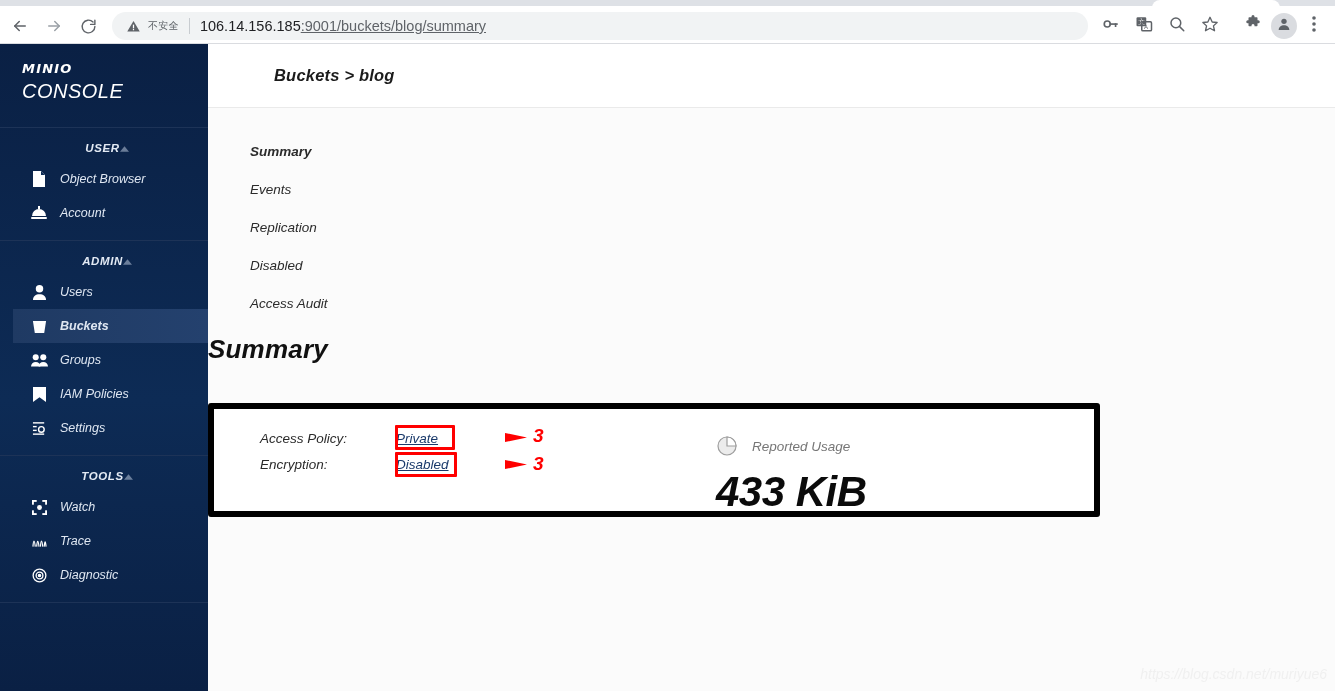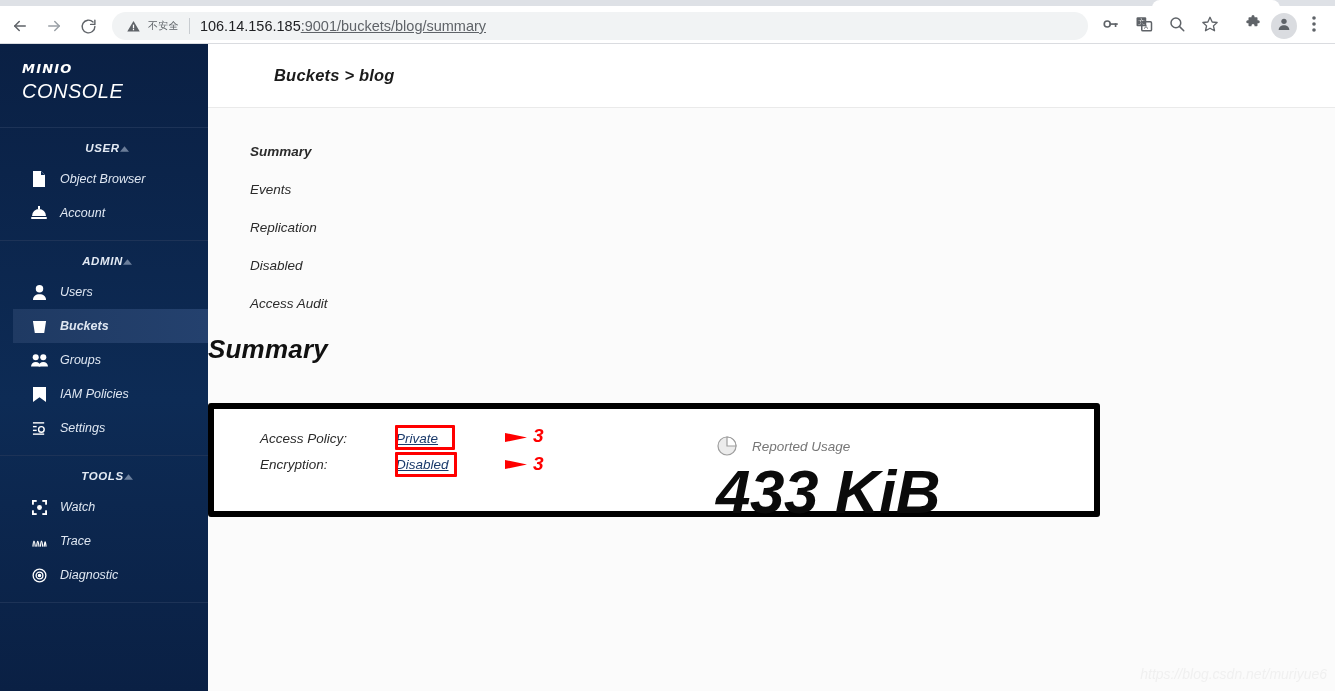--- a/index.html
+++ b/index.html
@@ -161,21 +161,21 @@
   .ann-num {
     position: absolute; color: #ff0000; font-size: 19px; font-weight: bold;
     font-family: "Liberation Sans", sans-serif;
   }
 
   .usage-block { position: absolute; right: 78px; top: 26px; width: 300px; }
   .usage-head { display: flex; align-items: center; }
   .usage-icon { width: 22px; height: 22px; margin-right: 14px; flex: none; }
   .usage-label { font-size: 13.5px; color: #767676; }
   .usage-value {
-    font-size: 62px; font-weight: bold; color: #0b0b0b;
+    font-size: 42px; font-weight: bold; color: #0b0b0b;
     margin-top: 8px; letter-spacing: -.5px; line-height: 54px;
   }
 
   .watermark {
     position: absolute; right: 8px; bottom: 9px;
     font-size: 14px; color: #f0f0f0;
     font-family: "Liberation Sans", sans-serif;
     white-space: nowrap;
   }
 </style>

